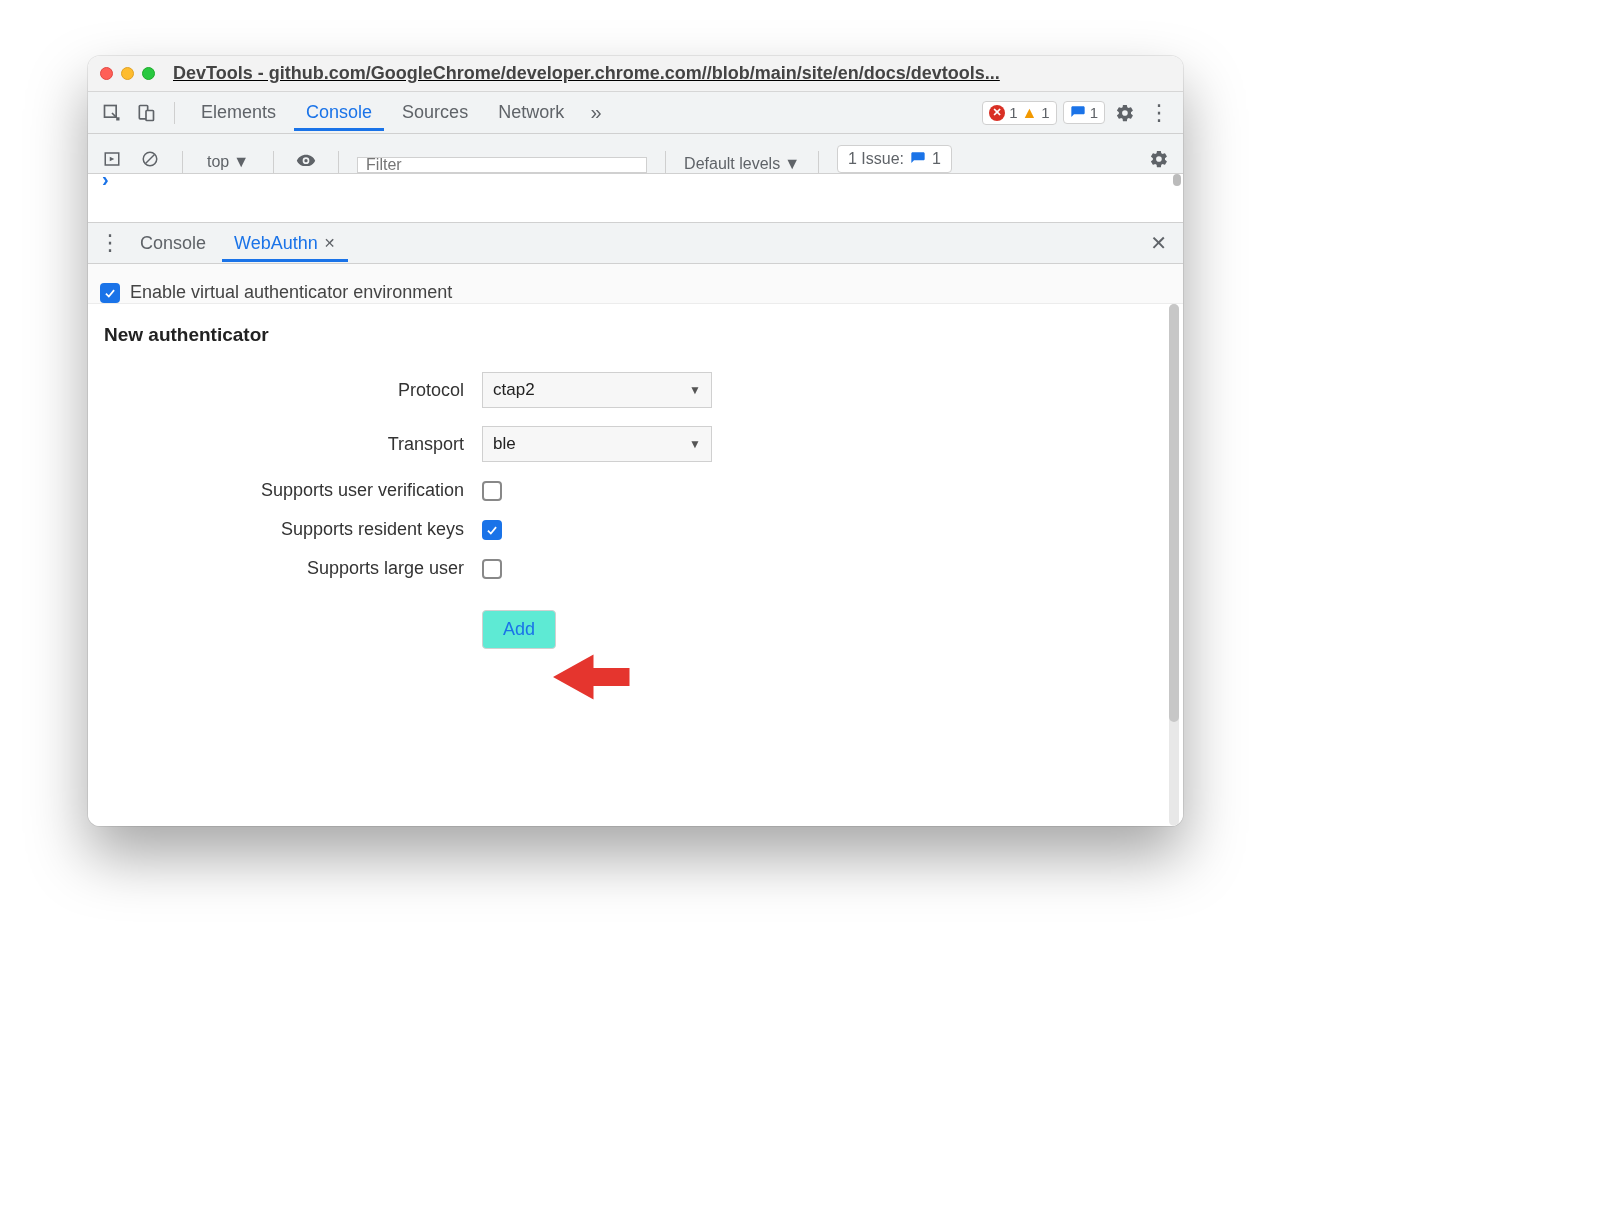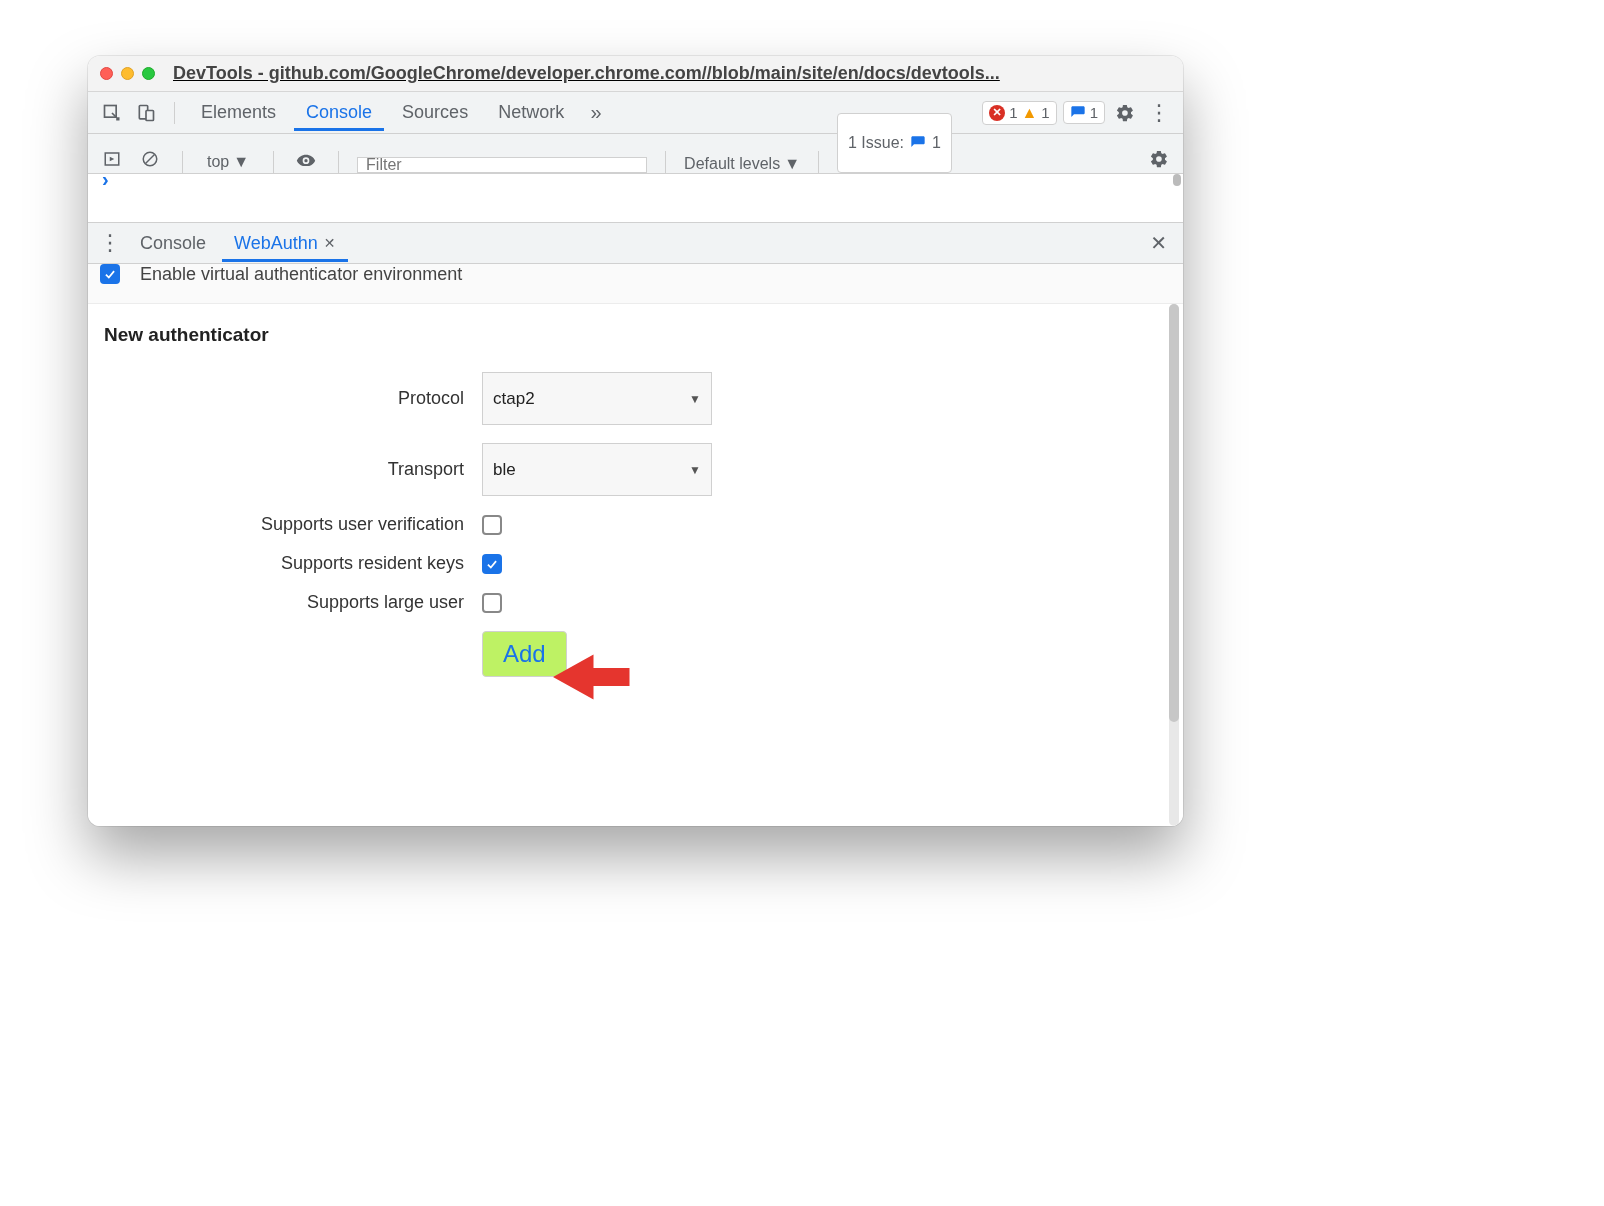--- a/index.html
+++ b/index.html
@@ -73,60 +73,60 @@
     display:flex; align-items:flex-end;
     padding:0 10px; gap:10px;
     color:#5f6368; font-size:16px;
   }
   .ctx-select { display:flex; align-items:center; gap:4px; padding:2px 6px; }
   .filter-input {
     border:1px solid #d0d0d0; background:#fff;
     height:16px; width:290px; padding:0 8px; font-size:16px; color:#666;
   }
   .levels { display:flex; align-items:center; gap:4px; }
-  .issues-btn { border:1px solid #d0d0d0; background:#fff; padding:20px 10px; border-radius:4px; display:flex; align-items:center; gap:6px; }
+  .issues-btn { border:1px solid #d0d0d0; background:#fff; padding:4px 10px; border-radius:4px; display:flex; align-items:center; gap:6px; }
   
   .console-blank { height:48px; background:#fff; position:relative; }
   .prompt-arrow { position:absolute; left:14px; top:-6px; color:#1a73e8; font-size:20px; font-weight:bold; }
   .vscroll { position:absolute; right:2px; top:0; width:8px; height:12px; background:#bbb; border-radius:4px; }
   
   .drawer-tabs {
     height:42px; background:#f1f3f4; border-top:1px solid #d0d0d0; border-bottom:1px solid #d0d0d0;
     display:flex; align-items:center; padding:0 8px; gap:4px; font-size:18px; color:#5f6368;
   }
   .drawer-tab { padding:8px 12px; display:flex; align-items:center; gap:6px; }
   .drawer-tab.active { color:#1a73e8; border-bottom:3px solid #1a73e8; padding-bottom:5px; }
   .drawer-close { margin-left:auto; font-size:20px; color:#5f6368; padding:4px 8px; }
   .tab-close { font-size:14px; color:#5f6368; }
   
   .enable-row {
-    height:40px; display:flex; align-items:flex-start; gap:20px; padding:0 12px;
+    height:40px; display:flex; align-items:flex-end; gap:10px; padding:0 12px;
     font-size:18px; color:#444; border-bottom:1px solid #ececec;
     background:#fafafa;
   }
   .cb {
     width:20px;height:20px;border-radius:4px;display:flex;align-items:center;justify-content:center;flex-shrink:0;
   }
   .cb.checked { background:#1a73e8; }
   .cb.unchecked { background:#fff; border:2px solid #888; }
   .cb svg { width:14px;height:14px; fill:none; stroke:#fff; stroke-width:3; }
   
   .form-area { flex:1; padding:20px 16px; background:#fff; position:relative; overflow:hidden; }
   .section-title { font-weight:700; font-size:19px; color:#222; margin-bottom:26px; }
   .form-row { display:flex; align-items:center; margin-bottom:18px; }
   .form-label { width:378px; text-align:right; padding-right:18px; font-size:18px; color:#333; }
   .select {
-    width:230px; height:53px; border:1px solid #d0d0d0; background:#f7f7f7;
+    width:230px; height:36px; border:1px solid #d0d0d0; background:#f7f7f7;
     display:flex; align-items:center; justify-content:space-between;
     padding:0 10px; font-size:17px; color:#222;
   }
   .select .caret { font-size:12px; color:#555; }
   .add-btn {
-    border:1px solid #d0d0d0; background:#bef264; color:#1a73e8;
-    font-size:24px; font-weight:500; padding:8px 20px; border-radius:4px;
+    border:1px solid #d0d0d0; background:#5eead4; color:#1a73e8;
+    font-size:18px; font-weight:500; padding:8px 20px; border-radius:4px;margin-top:13px;
   }
   .content-scroll { position:absolute; right:4px; top:0; bottom:0; width:10px; background:#e8e8e8; border-radius:5px; }
   .content-scroll-thumb { position:absolute; left:0; top:0; width:10px; height:80%; background:#c7c7c7; border-radius:5px; }
   
   .arrow-annot {
     position:absolute; left:544px; top:642px; width:90px; height:70px;
   }
   svg { display:block; }
 </style>
 </head>

